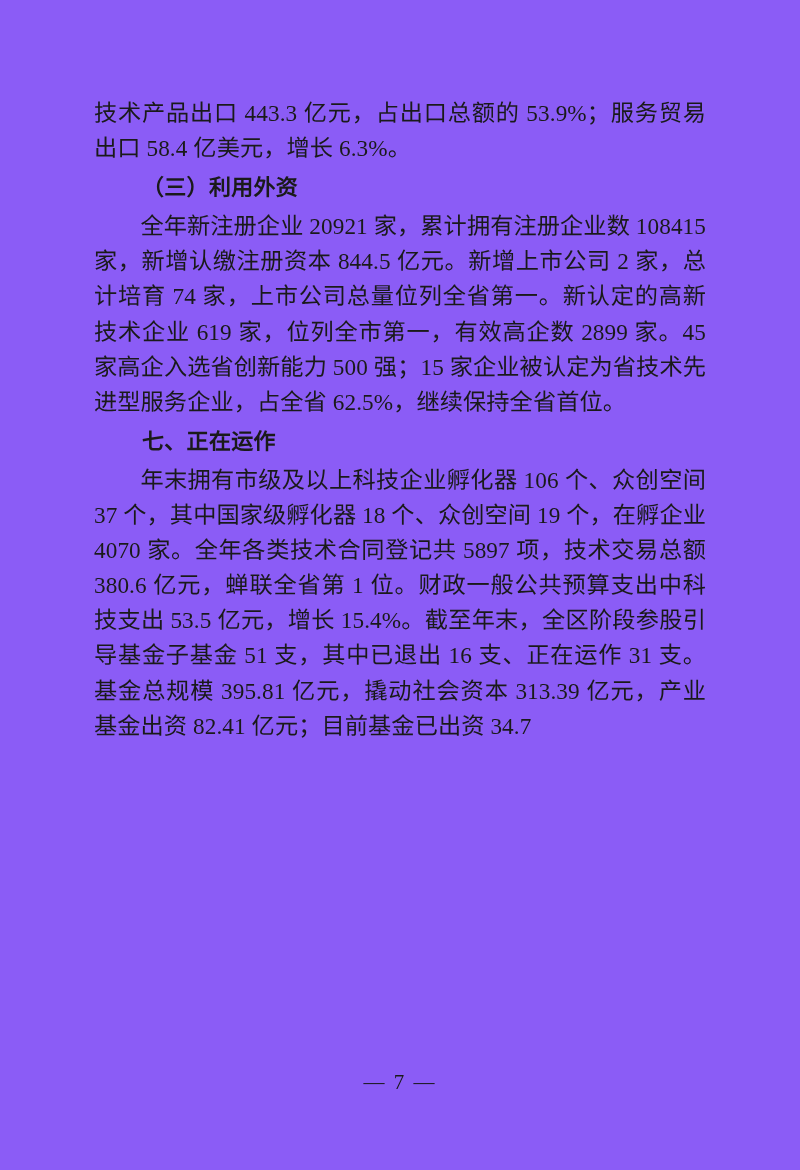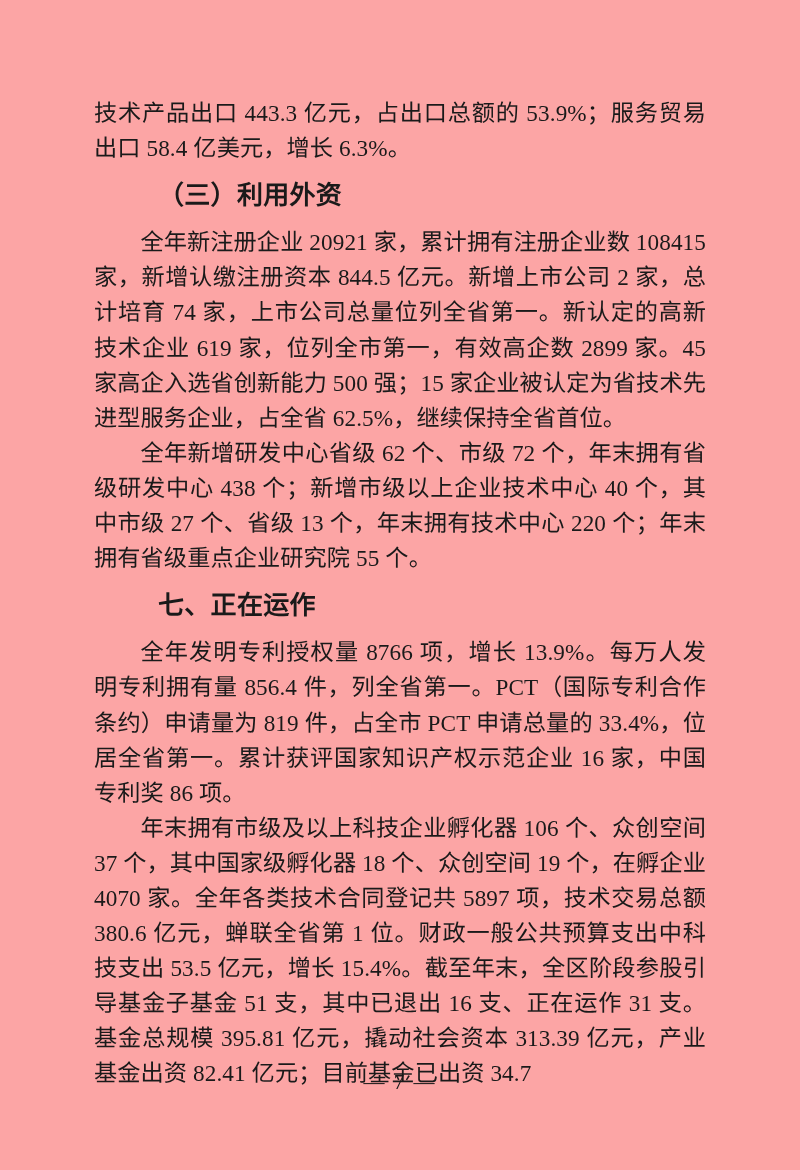--- a/index.html
+++ b/index.html
@@ -17,21 +17,21 @@
     color: #1a1a1a;
     overflow: hidden;
   }
 
   .page {
     position: absolute;
     left: 0;
     top: 0;
     width: 800px;
     height: 1170px;
-    background: #fca5a5;
+    background: #8b5cf6;
   }
 
   .content {
     position: absolute;
     left: 94px;
     top: 96px;
     width: 612px;
   }
 
   
@@ -46,24 +46,24 @@
     font-weight: normal;
   }
 
   
   .para.no-indent {
     text-indent: 0;
   }
 
   
   .heading {
-    font-size: 26px;
+    font-size: 22px;
     line-height: 35.1px;
     text-indent: 2em;
-    margin: 12px;
+    margin: 4px;
     font-weight: bold;
     text-align: left;
     letter-spacing: 0.3px;
   }
 
   
   .footer {
     position: absolute;
     left: 0;
     top: 1068px;
@@ -84,25 +84,23 @@
   <div class="content">
 
     <p class="para no-indent">技术产品出口 443.3 亿元，占出口总额的 53.9%；服务贸易出口 58.4 亿美元，增长 6.3%。</p>
 
     <h3 class="heading">（三）利用外资</h3>
 
 
 
     <p class="para">全年新注册企业 20921 家，累计拥有注册企业数 108415 家，新增认缴注册资本 844.5 亿元。新增上市公司 2 家，总计培育 74 家，上市公司总量位列全省第一。新认定的高新技术企业 619 家，位列全市第一，有效高企数 2899 家。45 家高企入选省创新能力 500 强；15 家企业被认定为省技术先进型服务企业，占全省 62.5%，继续保持全省首位。</p>
 
-    <p class="para">全年新增研发中心省级 62 个、市级 72 个，年末拥有省级研发中心 438 个；新增市级以上企业技术中心 40 个，其中市级 27 个、省级 13 个，年末拥有技术中心 220 个；年末拥有省级重点企业研究院 55 个。</p>
 
     <h3 class="heading">七、正在运作</h3>
 
-    <p class="para">全年发明专利授权量 8766 项，增长 13.9%。每万人发明专利拥有量 856.4 件，列全省第一。PCT（国际专利合作条约）申请量为 819 件，占全市 PCT 申请总量的 33.4%，位居全省第一。累计获评国家知识产权示范企业 16 家，中国专利奖 86 项。</p>
 
     <p class="para">年末拥有市级及以上科技企业孵化器 106 个、众创空间 37 个，其中国家级孵化器 18 个、众创空间 19 个，在孵企业 4070 家。全年各类技术合同登记共 5897 项，技术交易总额 380.6 亿元，蝉联全省第 1 位。财政一般公共预算支出中科技支出 53.5 亿元，增长 15.4%。截至年末，全区阶段参股引导基金子基金 51 支，其中已退出 16 支、正在运作 31 支。基金总规模 395.81 亿元，撬动社会资本 313.39 亿元，产业基金出资 82.41 亿元；目前基金已出资 34.7</p>
 
   </div>
 
   <div class="footer">— 7 —</div>
 
 </div>
 
 </body></html>

